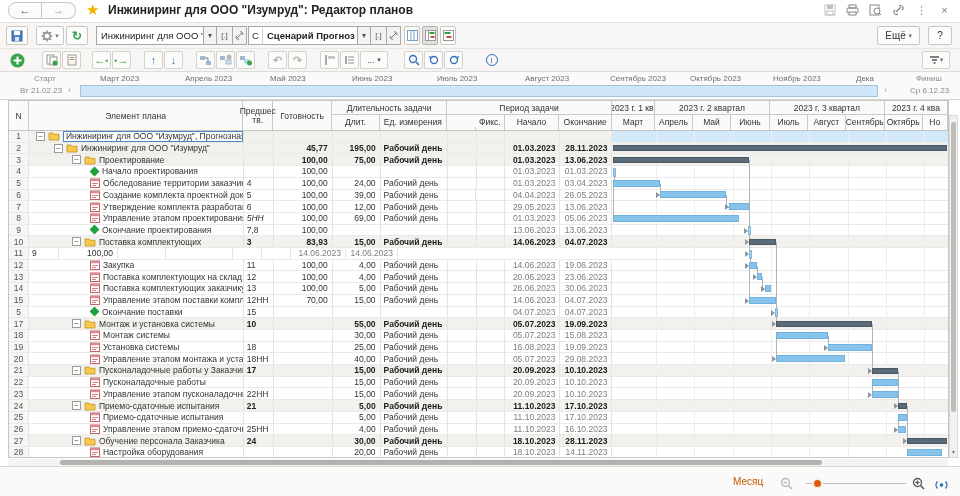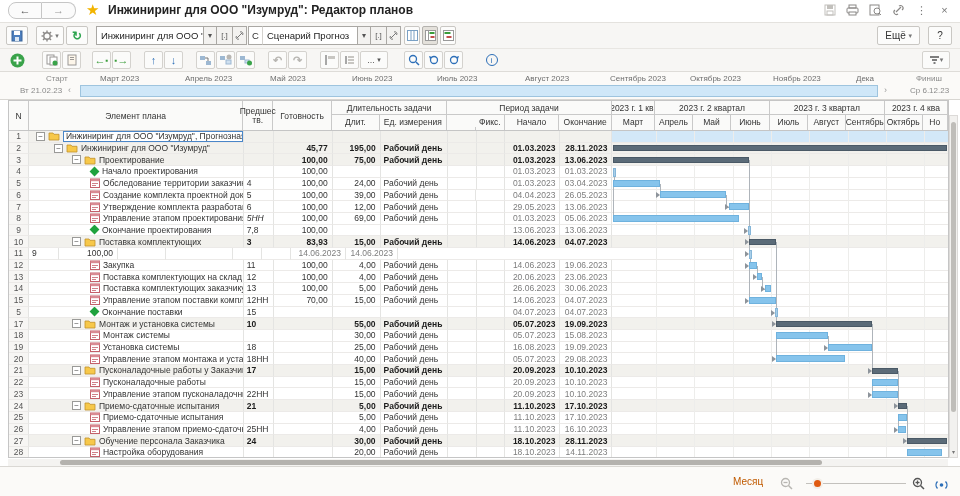--- a/index.html
+++ b/index.html
@@ -187,21 +187,21 @@
       <div class="fbtn" style="width:16px;">[.]</div>
       <div class="fbtn" style="width:14px;">
           <svg width="9" height="9">
             <path d="M2 7 L7 2 M1.5 5 a2 2 0 0 0 2.5 3 M7.5 4 a2 2 0 0 0-2.5-3" fill="none" stroke="#777" stroke-width="1"></path>
           </svg>
         </div>
     </div>
 
     <div class="field" style="left:248px;">
       <div class="fpre">С</div>
-      <div class="ftext" style="width:96px;border-left:1px solid #d4d2ce;">Сценарий Прогноз</div>
+      <div class="ftext" style="width:96px;border-left:1px solid #d4d2ce;font-weight:bold;">Сценарий Прогноз</div>
       <div class="fbtn">▾</div>
       <div class="fbtn" style="width:16px;">[.]</div>
       <div class="fbtn" style="width:14px;">
           <svg width="9" height="9">
             <path d="M2 7 L7 2 M1.5 5 a2 2 0 0 0 2.5 3 M7.5 4 a2 2 0 0 0-2.5-3" fill="none" stroke="#777" stroke-width="1"></path>
           </svg>
         </div>
     </div>
 
     <div class="btn viewbtn" style="left:404px;">
@@ -324,21 +324,21 @@
       <svg width="11" height="10">
           <line x1="1" y1="2" x2="10" y2="2" stroke="#555" stroke-width="1.5"></line>
           <line x1="3" y1="5" x2="8" y2="5" stroke="#555" stroke-width="1.5"></line>
           <line x1="4.5" y1="8" x2="6.5" y2="8" stroke="#555" stroke-width="1.5"></line>
         </svg>
       <span style="font-size:7px;color:#777;">▾</span>
     </div>
   </div>
 
   <div class="overview">
-    <div class="ov-label" style="left:46px;top:2px;">Старт</div>
+    <div class="ov-label" style="left:34px;top:2px;">Старт</div>
     <div class="ov-label" style="left:20px;top:14px;">Вт 21.02.23</div>
     <div class="ov-arrow" style="left:68px;">‹</div>
     <div class="ov-bar"></div>
     <div id="ovMonths">
         <div class="ov-month" style="left: 100px;">Март 2023</div>
         <div class="ov-month" style="left: 185px;">Апрель 2023</div>
         <div class="ov-month" style="left: 270px;">Май 2023</div>
         <div class="ov-month" style="left: 352px;">Июнь 2023</div>
         <div class="ov-month" style="left: 437px;">Июль 2023</div>
         <div class="ov-month" style="left: 525px;">Август 2023</div>

